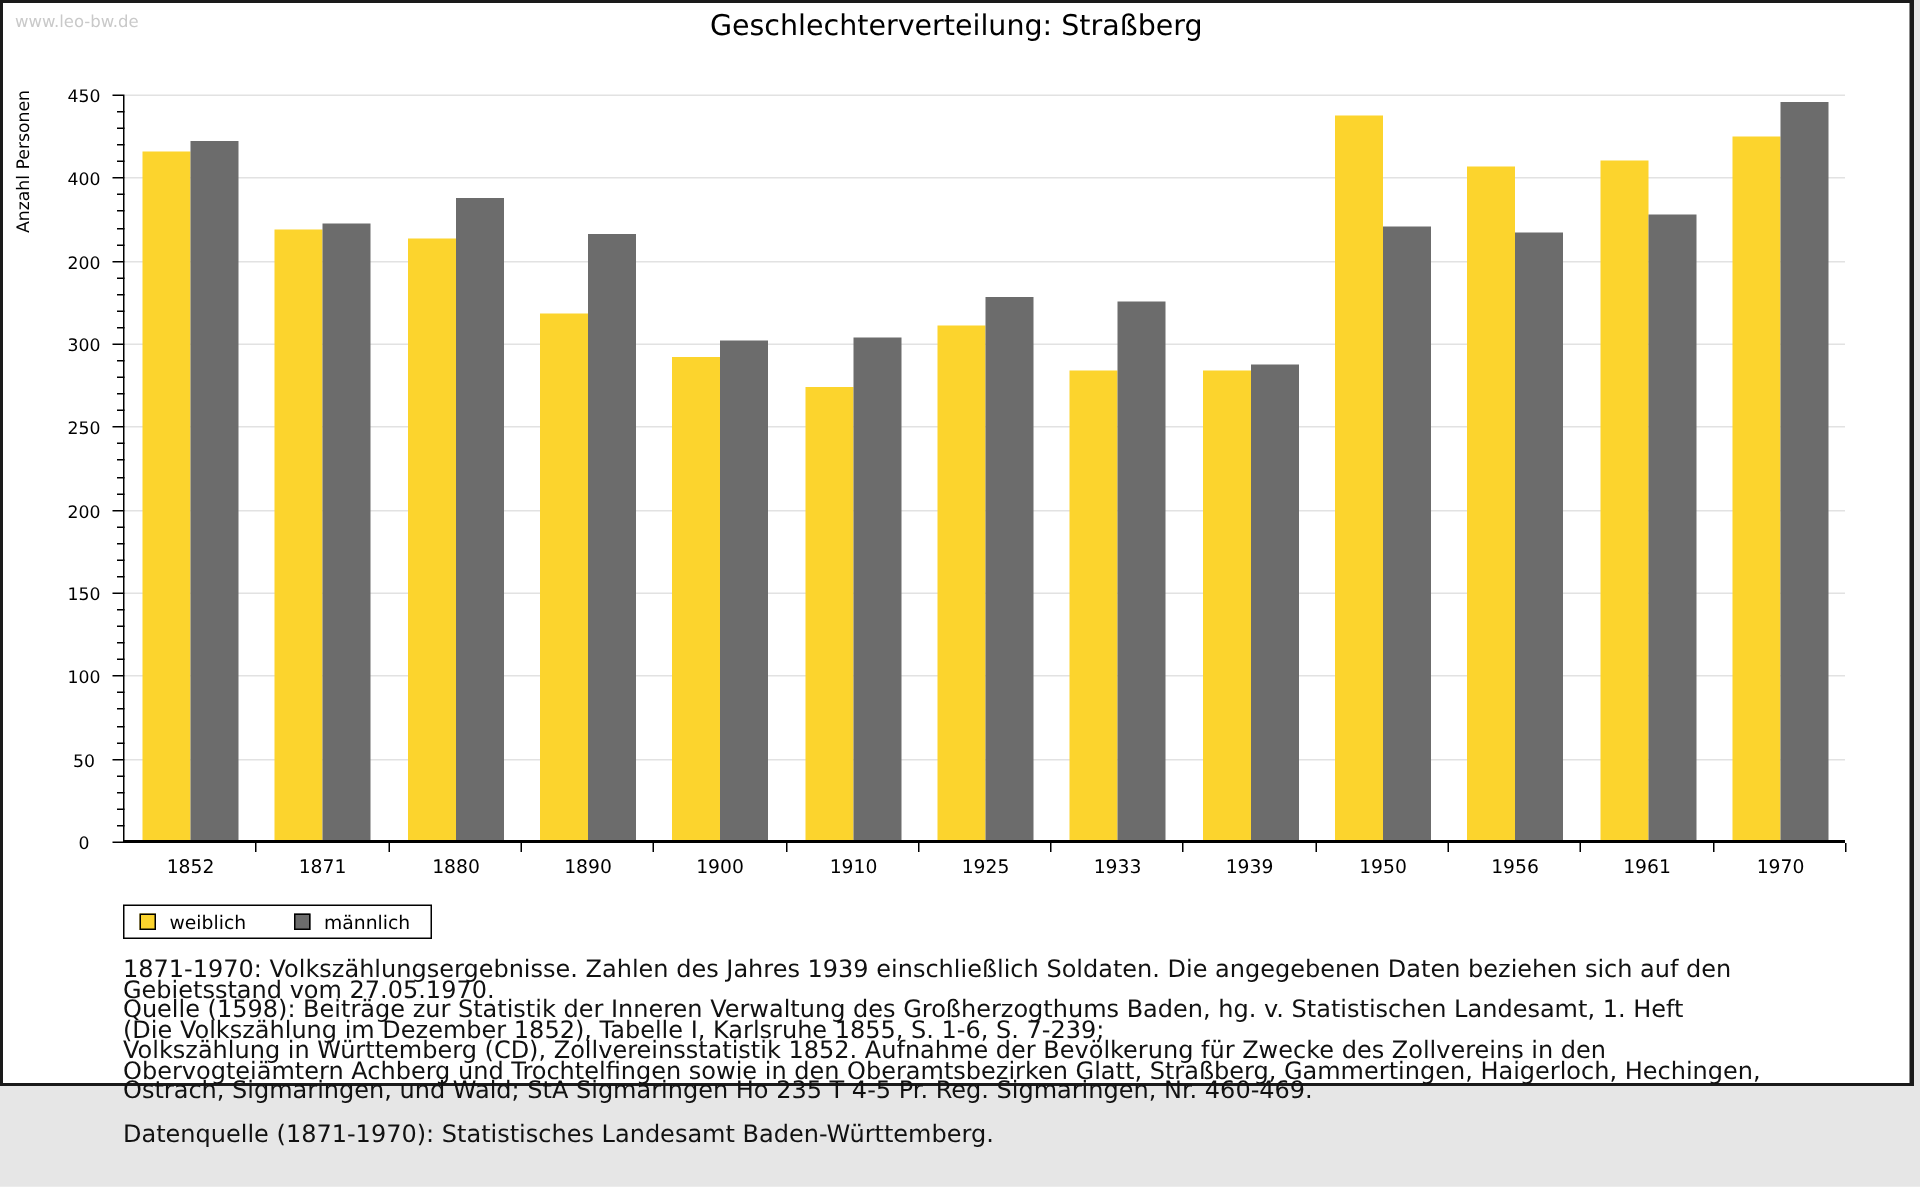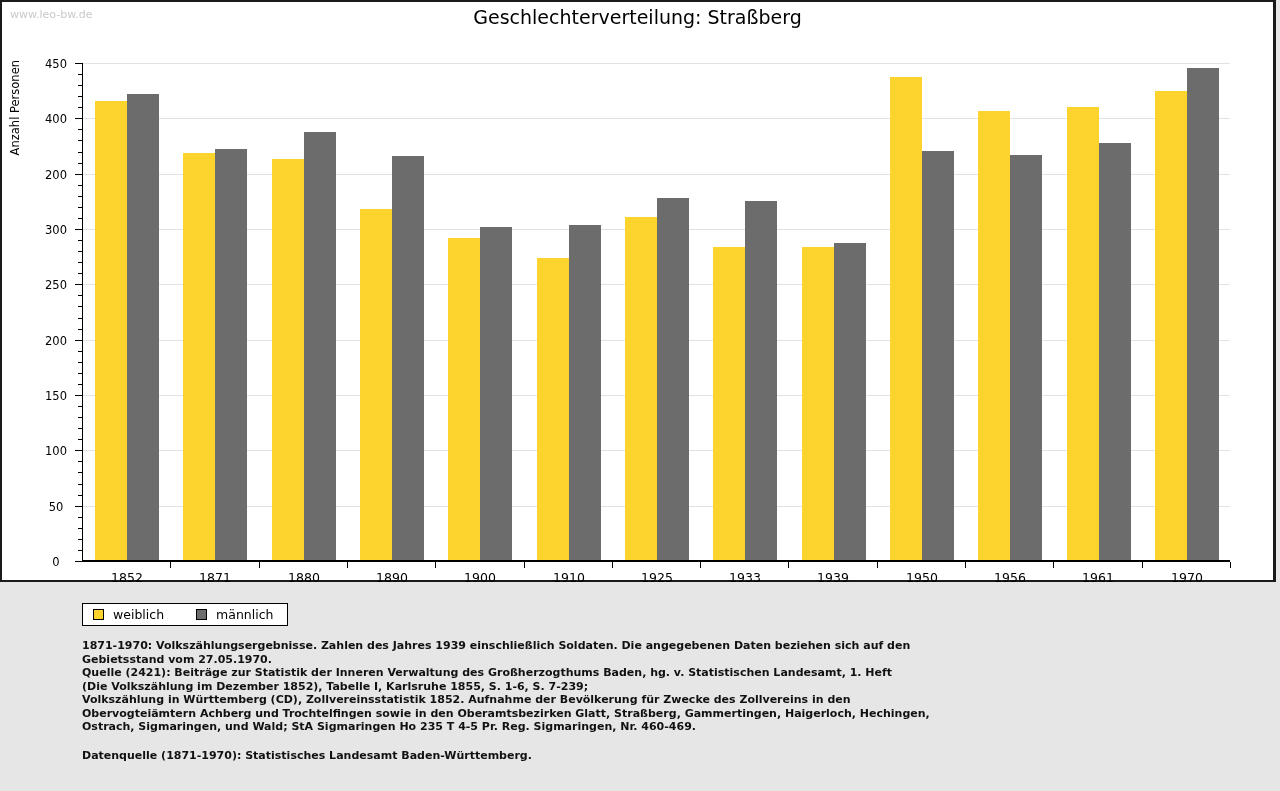--- a/index.html
+++ b/index.html
@@ -5,21 +5,21 @@
   * { margin:0; padding:0; box-sizing:border-box; }
   html,body {
     width:1280px; height:791px;
     background:#e6e6e6;
     font-family:"DejaVu Sans", "Liberation Sans", sans-serif;
     color:#000;
     overflow:hidden;
   }
   .window {
     position:absolute; left:0; top:0;
-    width:1276px; height:582px;
+    width:1276px; height:724px;
     background:#ffffff;
     border:2px solid #1a1a1a;
     border-right:3px solid #1a1a1a;
   }
   .watermark {
     position:absolute; left:8px; top:6px;
     font-size:11px; color:#c9c9c9;
   }
   .title {
     position:absolute; left:0; top:4px; width:100%;
@@ -54,21 +54,21 @@
     position:absolute; left:80px; top:601px;
     display:inline-flex; align-items:center;
     border:1px solid #000; background:#fff;
     padding:3px 14px 3px 10px; gap:32px;
     font-size:12.5px;
   }
   .legend-item { display:inline-flex; align-items:center; gap:9px; }
   .swatch { width:11px; height:11px; border:1px solid #000; display:inline-block; }
   .footer {
     position:absolute; left:80px; top:637px; width:1140px;
-    font-size:11px; line-height:13.5px; color:#111;font-weight:bold;
+    font-size:16px; line-height:13.5px; color:#111;
   }
   .datasource { margin-top:15px; }
 </style>
 </head>
 <body>
 
 <div class="window">
   <div class="watermark">www.leo-bw.de</div>
   <div class="title">Geschlechterverteilung: Straßberg</div>
   <div class="ylabel">Anzahl Personen</div>
@@ -201,21 +201,21 @@
       <div class="legend-item">
         <span class="swatch" style="background: rgb(108, 108, 108);"></span>
         <span>männlich</span>
       </div>
     </div>
 
   <div class="footer">
     <div id="notes">
         <div>1871-1970: Volkszählungsergebnisse. Zahlen des Jahres 1939 einschließlich Soldaten. Die angegebenen Daten beziehen sich auf den</div>
         <div>Gebietsstand vom 27.05.1970.</div>
-        <div>Quelle (2421): Beiträge zur Statistik der Inneren Verwaltung des Großherzogthums Baden, hg. v. Statistischen Landesamt, 1. Heft</div>
+        <div>Quelle (1598): Beiträge zur Statistik der Inneren Verwaltung des Großherzogthums Baden, hg. v. Statistischen Landesamt, 1. Heft</div>
         <div>(Die Volkszählung im Dezember 1852), Tabelle I, Karlsruhe 1855, S. 1-6, S. 7-239;</div>
         <div>Volkszählung in Württemberg (CD), Zollvereinsstatistik 1852. Aufnahme der Bevölkerung für Zwecke des Zollvereins in den</div>
         <div>Obervogteiämtern Achberg und Trochtelfingen sowie in den Oberamtsbezirken Glatt, Straßberg, Gammertingen, Haigerloch, Hechingen,</div>
         <div>Ostrach, Sigmaringen, und Wald; StA Sigmaringen Ho 235 T 4-5 Pr. Reg. Sigmaringen, Nr. 460-469.</div>
       </div>
     <div class="datasource">Datenquelle (1871-1970): Statistisches Landesamt Baden-Württemberg.</div>
   </div>
 </div>
 
 </body></html>

